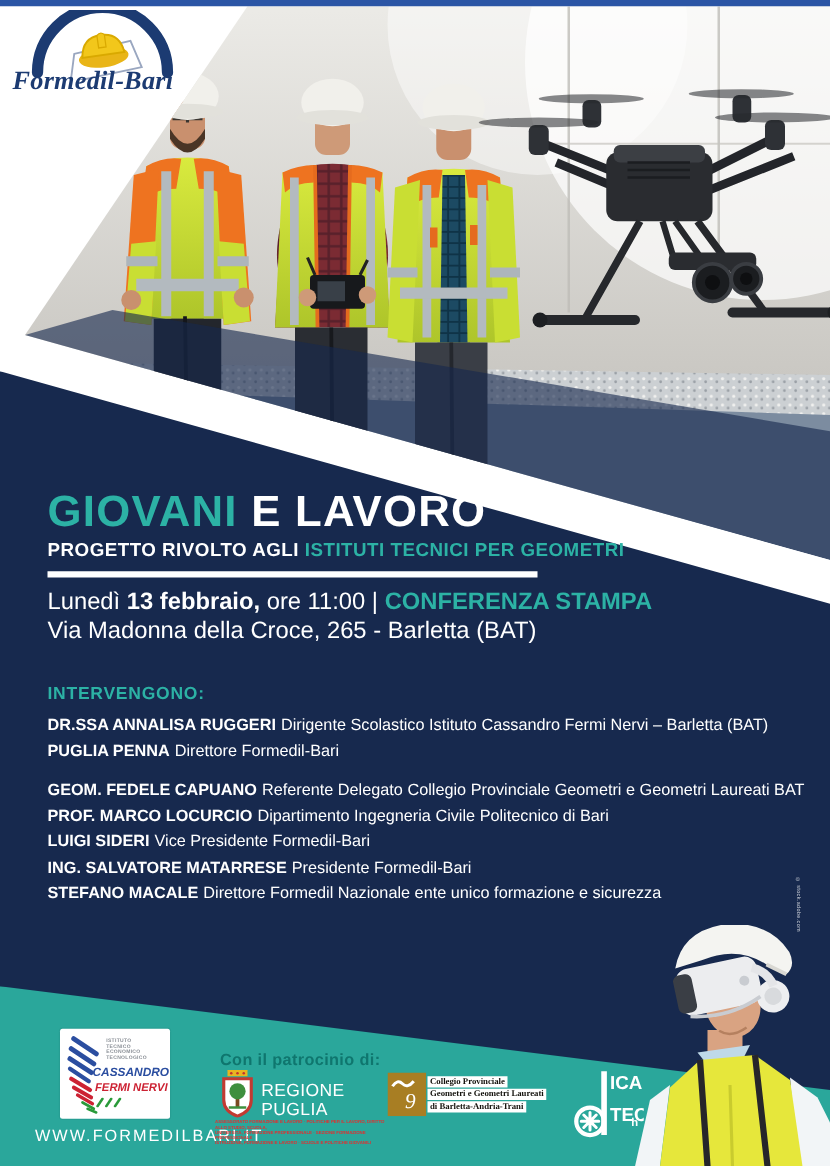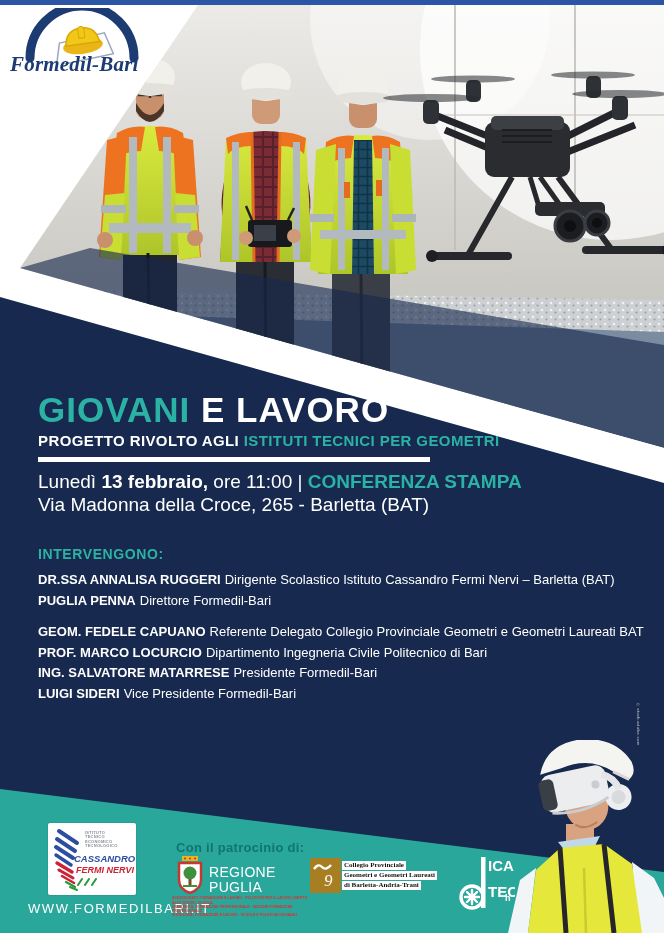--- a/index.html
+++ b/index.html
@@ -220,22 +220,23 @@
   </div>
 
   <div class="abs intervengono">INTERVENGONO:</div>
   <div class="abs speakers">
     <div class="spk"><span class="n">DR.SSA ANNALISA RUGGERI</span><span>Dirigente Scolastico Istituto Cassandro Fermi Nervi  – Barletta (BAT)</span></div>
     <div class="spk"><span class="n">PUGLIA PENNA</span><span>Direttore Formedil-Bari</span></div>
   </div>
   <div class="abs speakers g2">
     <div class="spk"><span class="n">GEOM. FEDELE CAPUANO</span><span>Referente Delegato Collegio Provinciale Geometri e Geometri Laureati BAT</span></div>
     <div class="spk"><span class="n">PROF.  MARCO LOCURCIO</span><span>Dipartimento Ingegneria Civile Politecnico di Bari</span></div>
+    <div class="spk"><span class="n">LUIGI SIDERI</span><span>Vice Presidente Formedil-Bari</span></div>
     <div class="spk"><span class="n">ING. SALVATORE MATARRESE</span><span>Presidente Formedil-Bari</span></div>
-    <div class="spk"><span class="n">LUIGI SIDERI</span><span>Vice Presidente Formedil-Bari</span></div>
+    <div class="spk"><span class="n">STEFANO MACALE</span><span>Direttore Formedil Nazionale ente unico formazione e sicurezza</span></div>
   </div>
 
   <div class="abs itet-card">
     <svg width="36" height="66" viewBox="0 0 36 66" style="position:absolute;left:3px;top:4px">
       <g stroke-linecap="round">
         <path d="M8 4 L26 16" stroke="#2b4ea0" stroke-width="4"></path>
         <path d="M6 12 L24 24" stroke="#2b4ea0" stroke-width="4"></path>
         <path d="M5 20 L22 31" stroke="#2b4ea0" stroke-width="4"></path>
         <path d="M5 28 L20 38" stroke="#2b4ea0" stroke-width="3.4"></path>
         <path d="M6 36 L21 45" stroke="#cc2233" stroke-width="3.4"></path>

